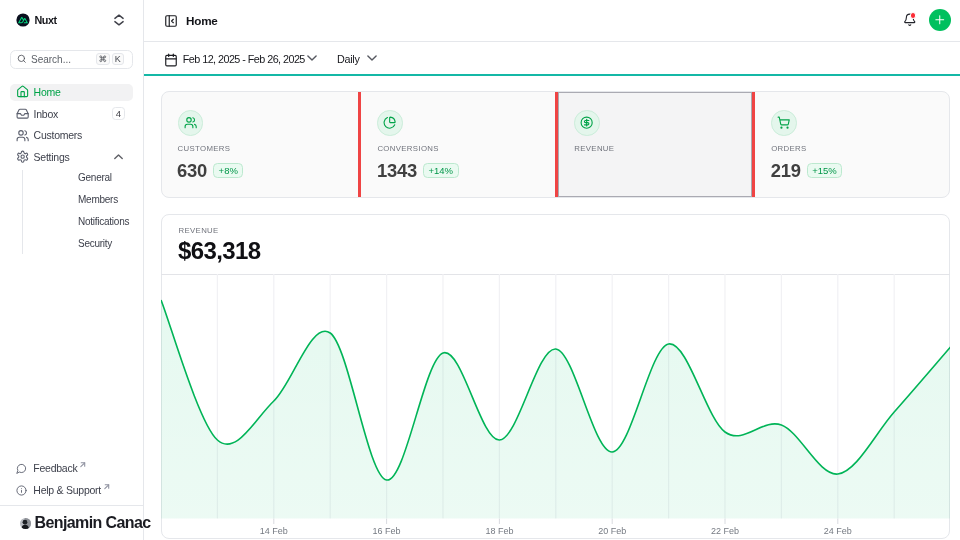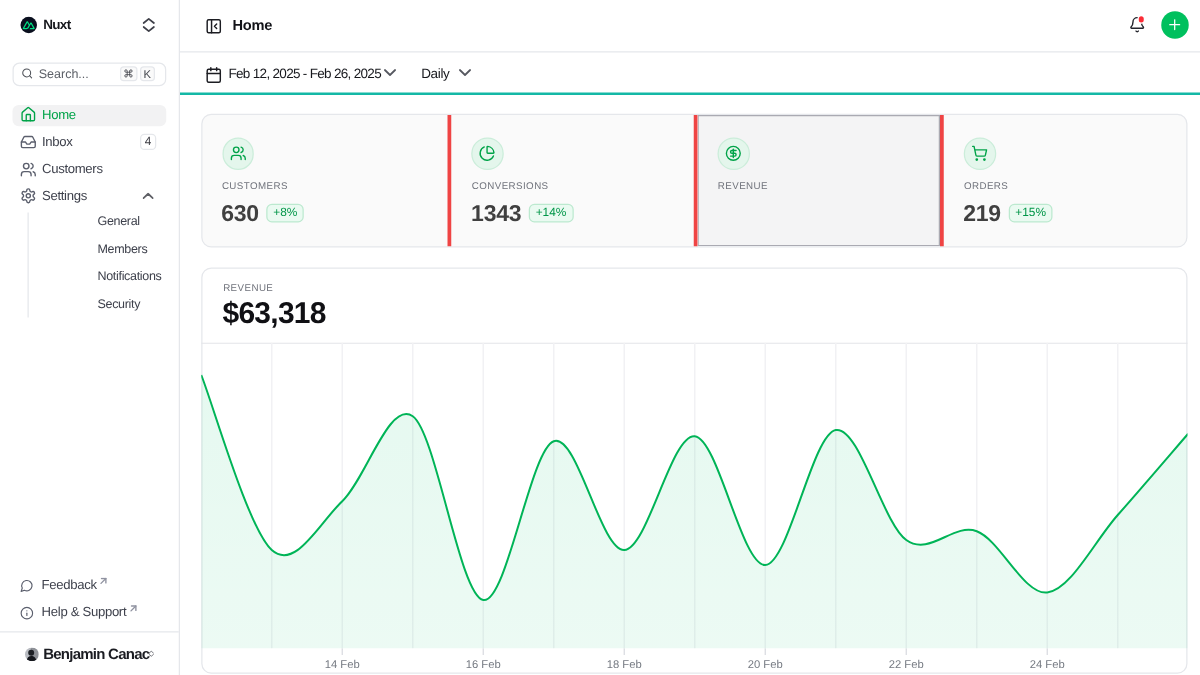--- a/index.html
+++ b/index.html
@@ -141,21 +141,21 @@
               <circle cx="6" cy="6" r="6"></circle>
             </clipPath>
           </defs>
       <g clip-path="url(#avc)">
         <rect width="12" height="12" fill="#b9bcc2"></rect>
         <rect x="5" width="7" height="12" fill="#8e9197"></rect>
         <circle cx="5.4" cy="4.6" r="2.6" fill="#1d2025"></circle>
         <path d="M1.5 12c0-3 1.8-4.6 4-4.6s4.3 1.6 4.3 4.6z" fill="#15171c"></path>
       </g>
     </svg>
-    <span style="font-size:12px; font-weight:700; color:#1b1c22; margin-left:4px; letter-spacing:-0.6px; white-space:nowrap;">Benjamin Canac</span>
+    <span style="font-size:16px; font-weight:700; color:#1b1c22; margin-left:4px; letter-spacing:-0.6px; white-space:nowrap;">Benjamin Canac</span>
     <svg width="10" height="12" viewBox="0 0 10 12" fill="none" stroke="#3f4049" stroke-width="1.4" stroke-linecap="round" stroke-linejoin="round" style="margin-left:auto; margin-right:0px;">
       <path d="M0.9 4.4 5 1.1 9.1 4.4"></path>
           <path d="M0.9 7.6 5 10.9 9.1 7.6"></path>
     </svg>
   </div>
 </div>
 <div id="main">
   <div id="hdr">
     <svg class="abs" style="left:20px; top:13.5px;" width="14" height="14" viewBox="0 0 24 24" fill="none" stroke="#1c1d22" stroke-width="2" stroke-linecap="round" stroke-linejoin="round">
       <rect width="18" height="18" x="3" y="3" rx="2"></rect>

